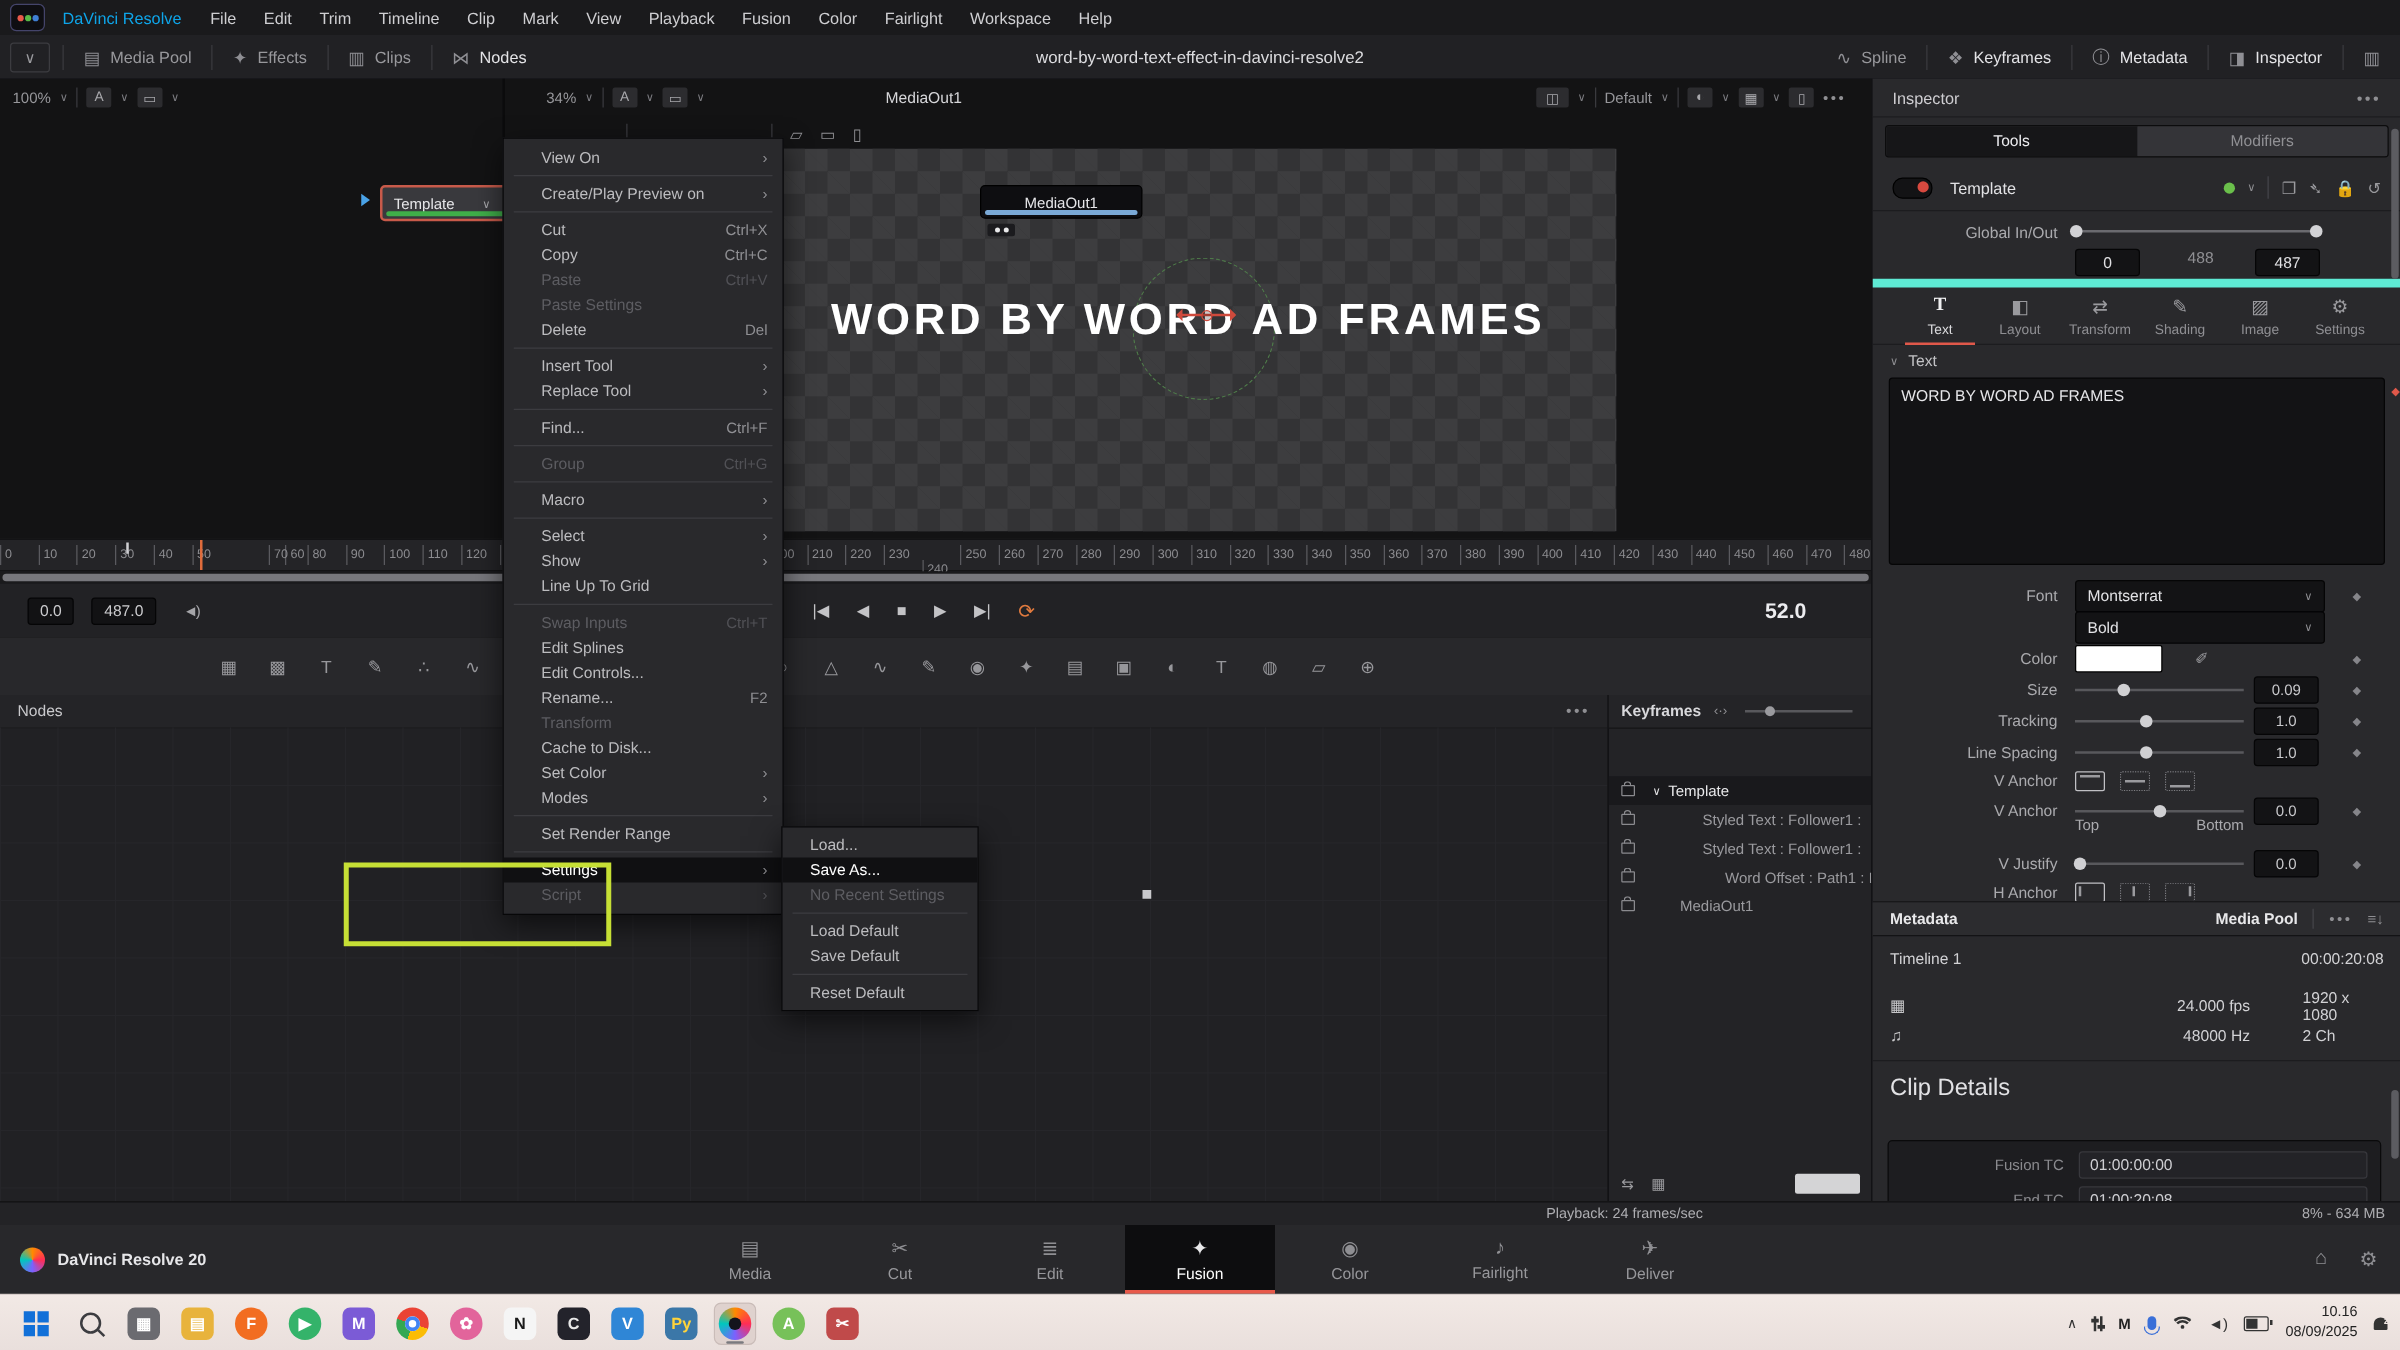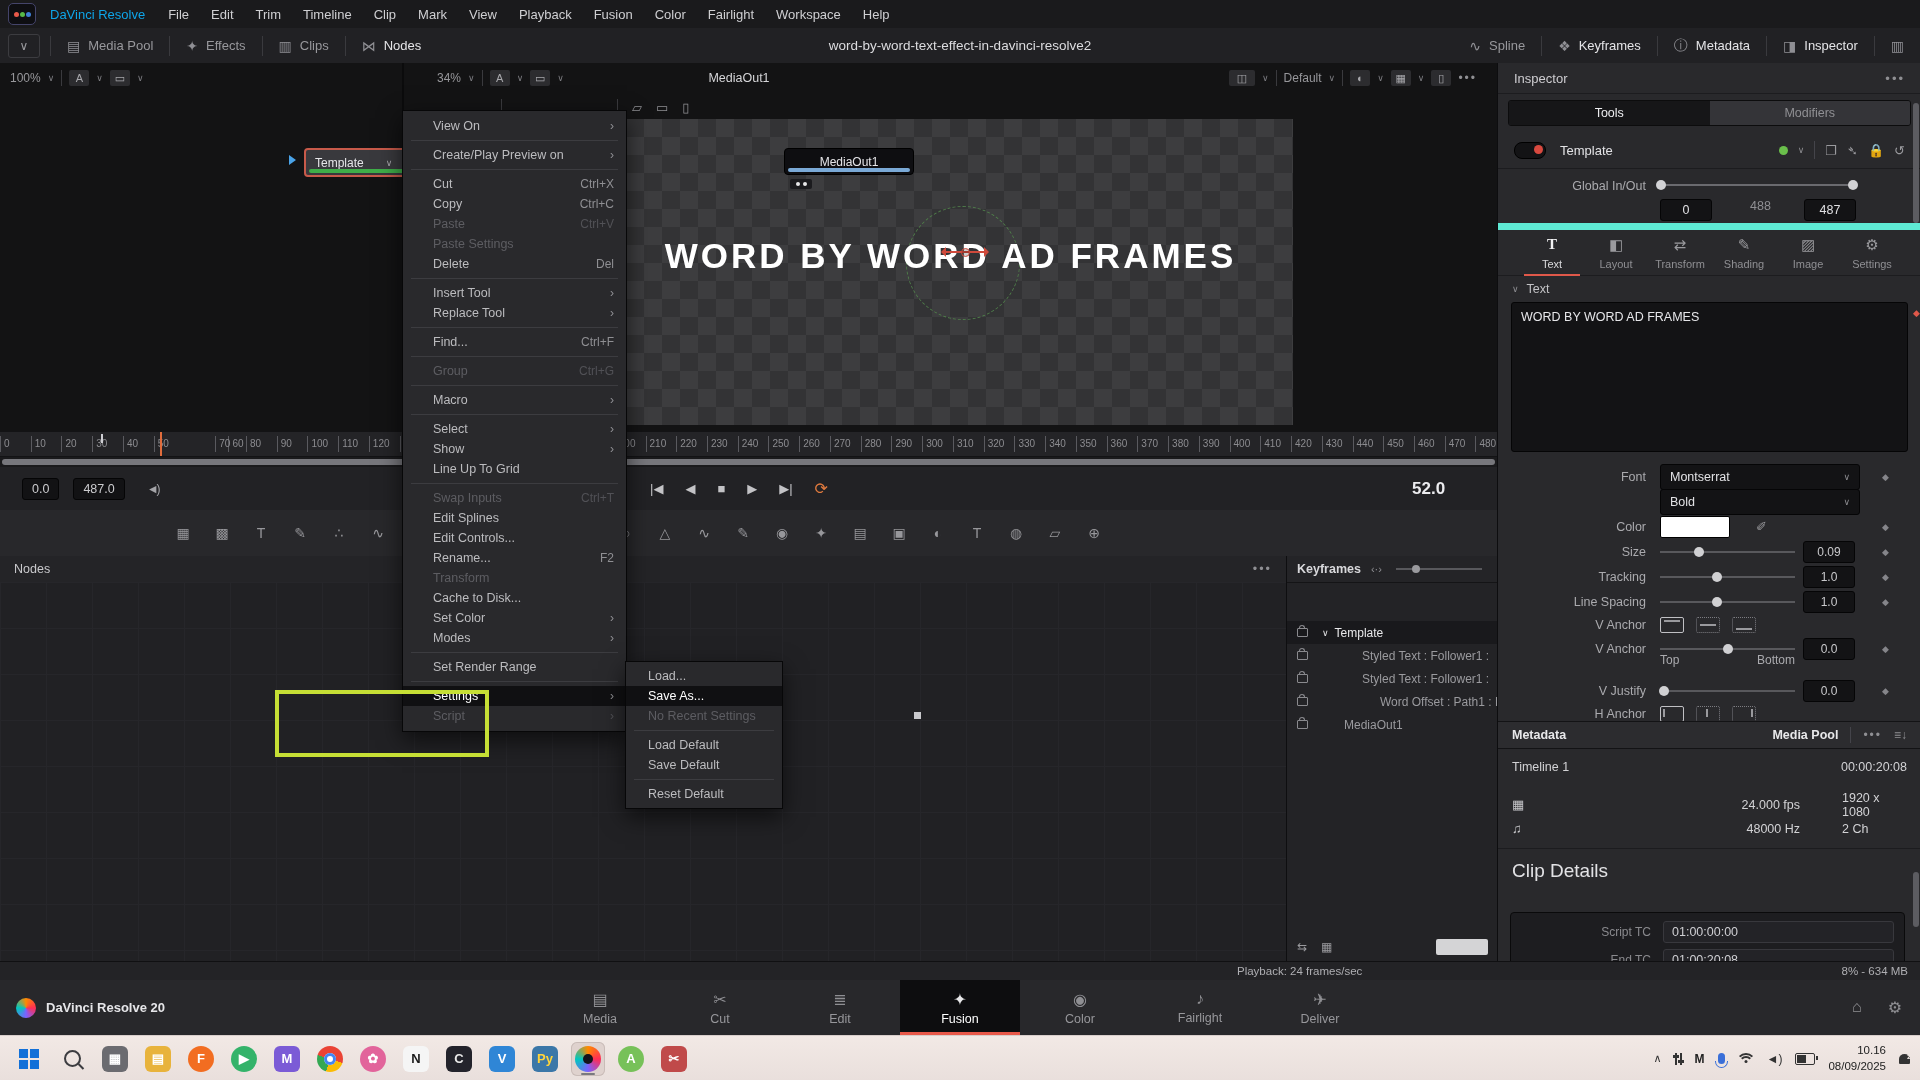--- a/index.html
+++ b/index.html
@@ -393,21 +393,21 @@
       <div class="tick" style="left: 28.7474%;">140</div>
       <div class="tick" style="left: 30.8008%;">150</div>
       <div class="tick" style="left: 32.8542%;">160</div>
       <div class="tick" style="left: 34.9076%;">170</div>
       <div class="tick" style="left: 36.961%;">180</div>
       <div class="tick" style="left: 39.0144%;">190</div>
       <div class="tick" style="left: 41.0678%;">200</div>
       <div class="tick" style="left: 43.1211%;">210</div>
       <div class="tick" style="left: 45.1745%;">220</div>
       <div class="tick" style="left: 47.2279%;">230</div>
-      <div class="tick" style="left: 49.2813%;">240</div>
+      <div class="tick" style="left: 49.2813%; margin-top: 12px;">240</div>
       <div class="tick" style="left: 51.3347%;">250</div>
       <div class="tick" style="left: 53.3881%;">260</div>
       <div class="tick" style="left: 55.4415%;">270</div>
       <div class="tick" style="left: 57.4949%;">280</div>
       <div class="tick" style="left: 59.5483%;">290</div>
       <div class="tick" style="left: 61.6016%;">300</div>
       <div class="tick" style="left: 63.655%;">310</div>
       <div class="tick" style="left: 65.7084%;">320</div>
       <div class="tick" style="left: 67.7618%;">330</div>
       <div class="tick" style="left: 69.8152%;">340</div>
@@ -740,21 +740,21 @@
         <span class="md-ic">♫</span>
         <span class="md-mid">48000 Hz</span>
         <span class="md-r2">2 Ch</span>
       </div>
       <div class="md-div" style="top:126px"></div>
       <div class="md-row" style="top:138px;color:#e2e2e5;font-size:19px">
         <span>Clip Details</span>
       </div>
       <div class="clipbox">
         <div class="tcrow" style="top:8px">
-          <span class="tclab">Script TC</span>
+          <span class="tclab">Fusion TC</span>
           <span class="tcval">01:00:00:00</span>
         </div>
         <div class="tcrow" style="top:36px">
           <span class="tclab">End TC</span>
           <span class="tcval">01:00:20:08</span>
         </div>
       </div>
       <div class="vscroll" style="top:150px;height:55px"></div>
     </div>
   </div>

